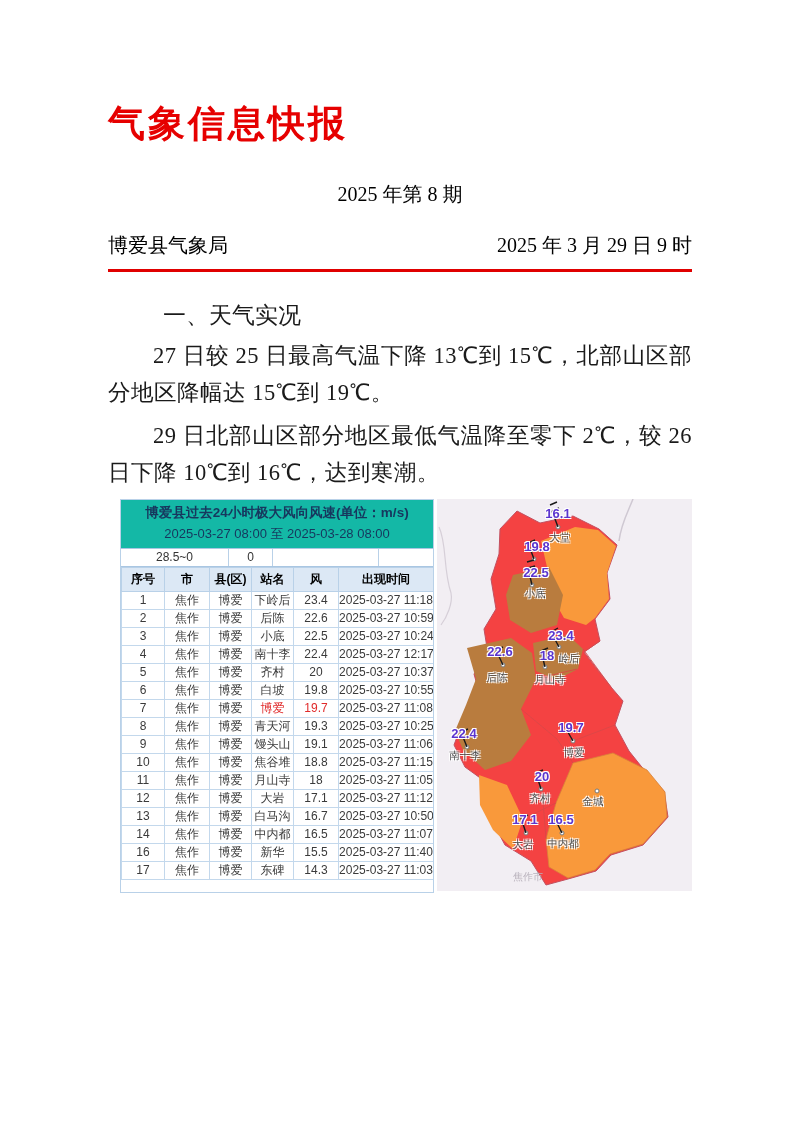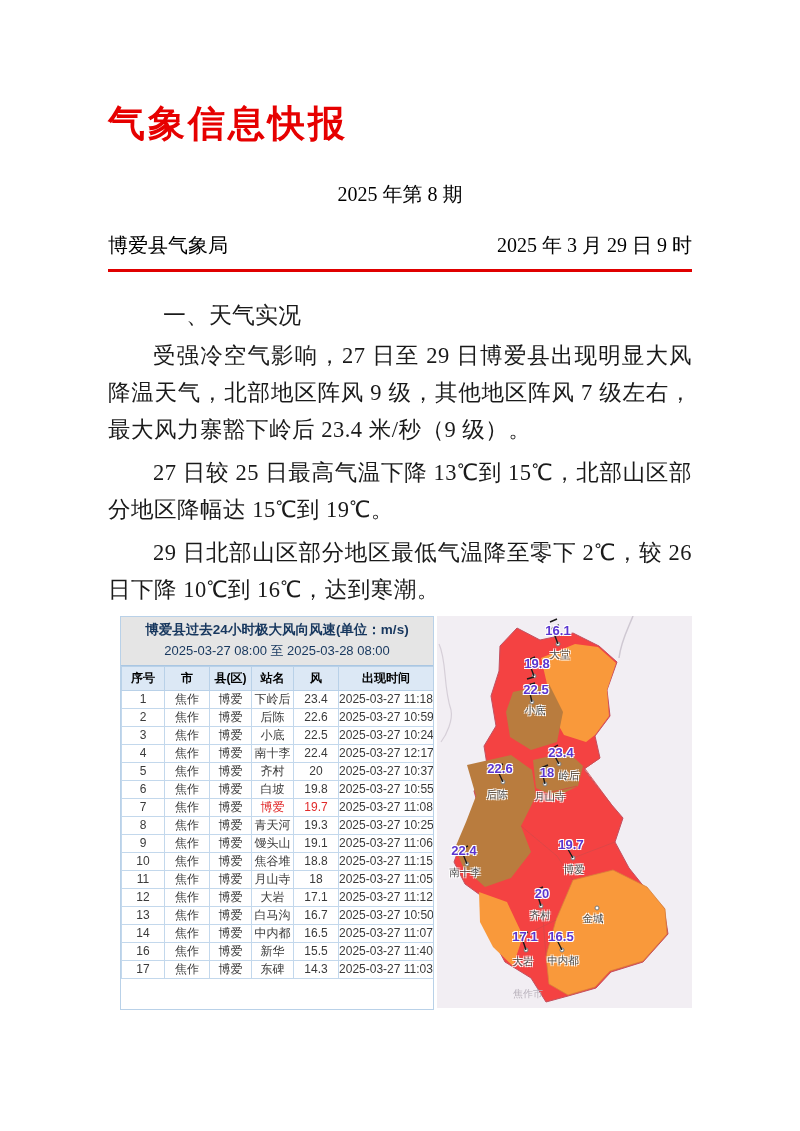--- a/index.html
+++ b/index.html
@@ -17,21 +17,21 @@
   .sec-heading{margin-top:28px;padding-left:55px;font-family:"Liberation Sans",sans-serif;
                font-weight:normal;font-size:23px;color:#1a1a1a;}
   .para{font-size:22.5px;line-height:37px;text-align:justify;text-indent:2em;
         margin:6px 0 0 0;color:#1a1a1a;letter-spacing:0.5px;}
 
   .figure{display:flex;gap:3px;margin:8px 0 0 12px;}
 
   
   .widget{width:314px;font-family:"Liberation Sans",sans-serif;background:#fff;
           border:1px solid #b9d1e8;box-sizing:border-box;height:394px;overflow:hidden;}
-  .widget-head{background:#e5e5e5;color:#17375e;text-align:center;padding:4px 0 5px 0;
+  .widget-head{background:#14b8a6;color:#17375e;text-align:center;padding:4px 0 5px 0;
                border-bottom:1px solid #a9c6e2;}
   .widget-title{font-size:13.5px;font-weight:bold;}
   .widget-sub{font-size:13px;margin-top:3px;}
   .filter-row{display:flex;height:17px;border-bottom:1px solid #a9c6e2;font-size:12px;color:#333;}
   .filter-cell{border-right:1px solid #b9d1e8;display:flex;align-items:center;
                justify-content:center;box-sizing:border-box;}
   table.wind{border-collapse:collapse;width:100%;table-layout:fixed;font-size:12px;color:#3a3a3a;}
   table.wind th{background:#dce8f5;color:#000000;font-weight:bold;font-size:12px;
                 border:1px solid #b9d1e8;height:23px;padding:0;}
   table.wind td{border:1px solid #c3d8ec;text-align:center;height:16.3px;padding:0;
@@ -62,30 +62,35 @@
 
   <div class="agency-row">
     <span>博爱县气象局</span>
     <span>2025 年 3 月 29 日 9 时</span>
   </div>
 
   <hr class="red-rule">
 
   <div class="sec-heading">一、天气实况</div>
 
-  <p class="para">受强冷空气影响，27 日至 29 日博爱县出现明显大风降温天气，北部地区阵风 9 级，其他地区阵风 7 级左右，最大风力寨豁下岭后 23.4 米/秒（9 级）。</p>
   <p class="para">27 日较 25 日最高气温下降 13℃到 15℃，北部山区部分地区降幅达 15℃到 19℃。</p>
   <p class="para">29 日北部山区部分地区最低气温降至零下 2℃，较 26 日下降 10℃到 16℃，达到寒潮。</p>
 
   <div class="figure">
 
     <div class="widget">
       <div class="widget-head">
         <div class="widget-title">博爱县过去24小时极大风向风速(单位：m/s)</div>
         <div class="widget-sub">2025-03-27 08:00 至 2025-03-28 08:00</div>
+      </div>
+      <div class="filter-row">
+        <div class="filter-cell" style="width:108px">28.5~0</div>
+        <div class="filter-cell" style="width:44px">0</div>
+        <div class="filter-cell" style="width:106px"></div>
+        <div class="filter-cell" style="width:54px;border-right:none"></div>
       </div>
       <table class="wind">
         <colgroup>
             <col class="c0">
             <col class="c1">
             <col class="c2">
             <col class="c3">
             <col class="c4">
             <col class="c5">
           </colgroup>

